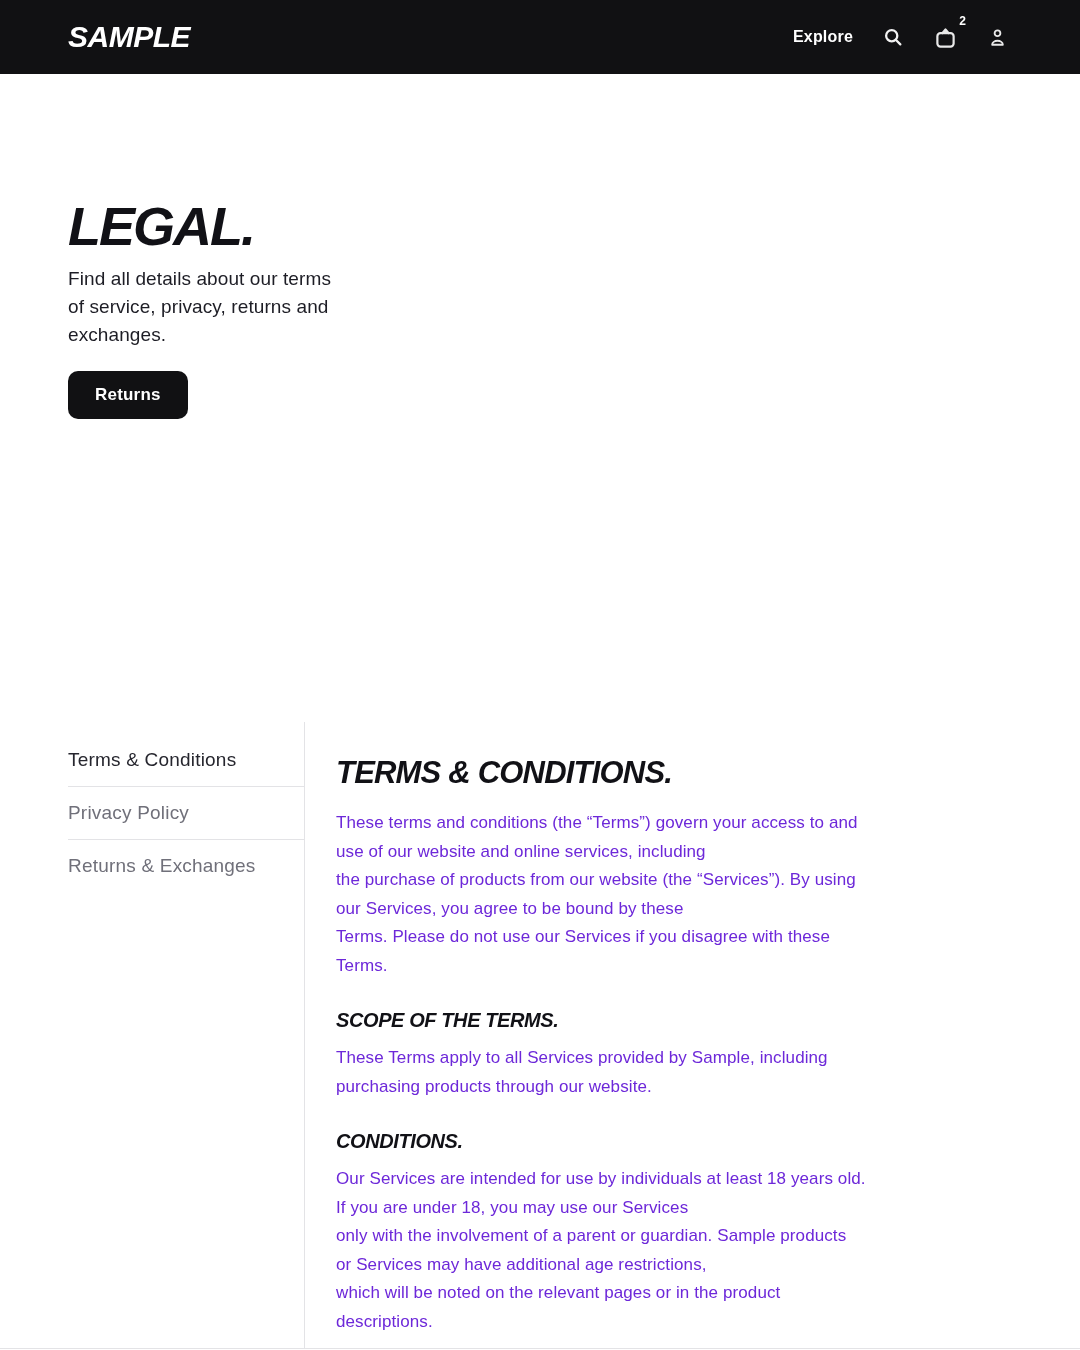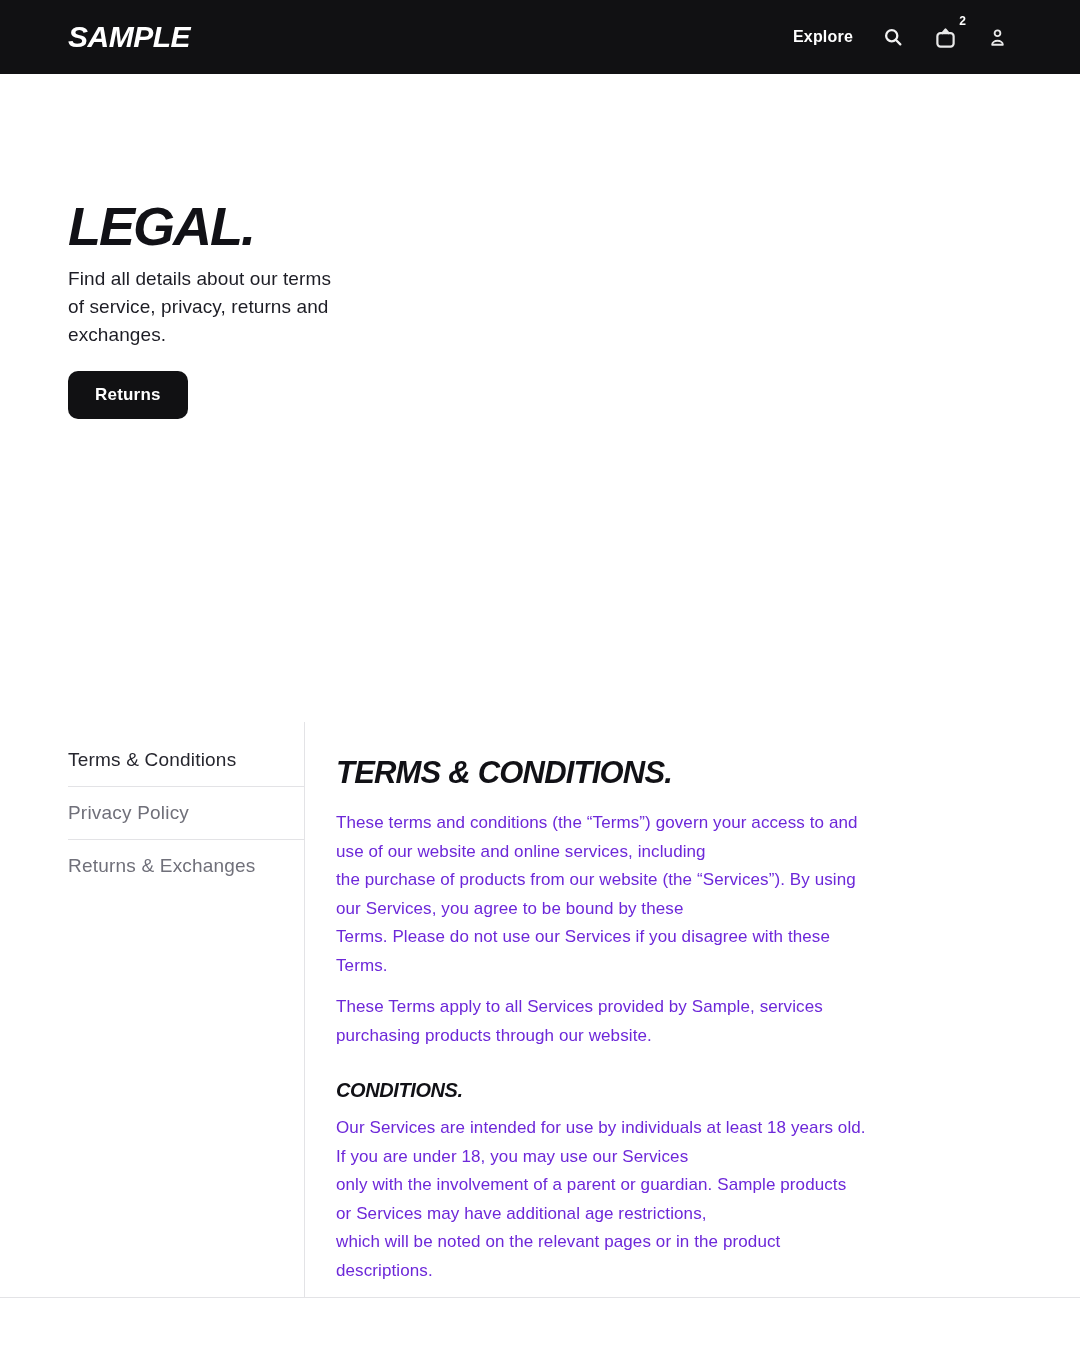--- a/index.html
+++ b/index.html
@@ -204,21 +204,22 @@
 
     <article class="content">
       <h2 class="content-title">TERMS &amp; CONDITIONS.</h2>
       <p class="body-text">These terms and conditions (the “Terms”) govern your access to and
 use of our website and online services, including
 the purchase of products from our website (the “Services”). By using
 our Services, you agree to be bound by these
 Terms. Please do not use our Services if you disagree with these
 Terms.</p>
 
-      <p class="body-text tight">These Terms apply to all Services provided by Sample, services
+      <h3 class="section-heading">SCOPE OF THE TERMS.</h3>
+      <p class="body-text tight">These Terms apply to all Services provided by Sample, including
 purchasing products through our website.</p>
 
       <h3 class="section-heading">CONDITIONS.</h3>
       <p class="body-text tight">Our Services are intended for use by individuals at least 18 years old.
 If you are under 18, you may use our Services
 only with the involvement of a parent or guardian. Sample products
 or Services may have additional age restrictions,
 which will be noted on the relevant pages or in the product
 descriptions.</p>
     </article>

